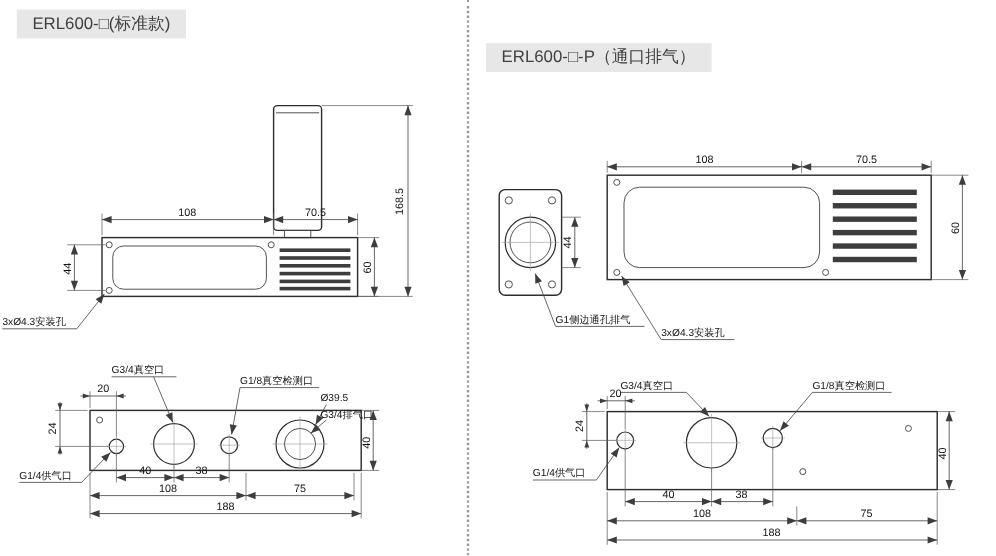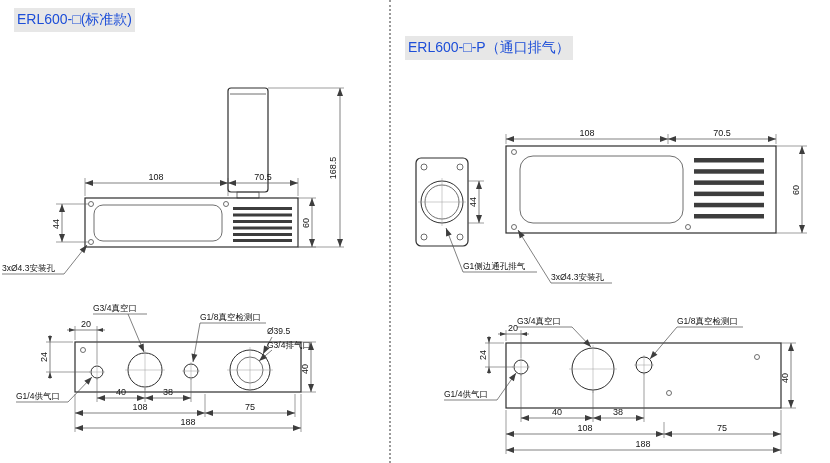--- a/index.html
+++ b/index.html
@@ -3,22 +3,22 @@
 <meta charset="utf-8">
 <style>
   * { margin:0; padding:0; box-sizing:border-box; }
   html,body { background:#ffffff; }
   body { font-family:"Liberation Sans","DejaVu Sans",sans-serif; }
   .page { position:relative; width:830px; height:463px; background:#fff; overflow:hidden; }
   .panel { position:absolute; top:0; height:463px; }
   .panel-left { left:0; width:389px; }
   .panel-right { left:391px; width:439px;margin-top:28px; }
   .divider { position:absolute; left:389px; top:0; height:463px; width:0; border-left:2px dotted #9a9a9a; }
-  .title-badge { position:absolute; top:8px; left:14px; background:#e7e7e7; color:#1d4ed8;
-                 font-size:14px; padding:3px 3px; white-space:nowrap; z-index:2; }
+  .title-badge { position:absolute; top:8px; left:14px; background:#e7e7e7; color:#404040;
+                 font-size:14px; padding:3px 13px; white-space:nowrap; z-index:2; }
   svg { position:absolute; left:0; top:0; }
   .ol  { fill:none; stroke:#2e2e2e; stroke-width:1.2; }
   .ol2 { fill:none; stroke:#2e2e2e; stroke-width:1; }
   .th  { fill:none; stroke:#4a4a4a; stroke-width:0.8; }
   .dim { fill:none; stroke:#4a4a4a; stroke-width:0.7; }
   .ext { fill:none; stroke:#5a5a5a; stroke-width:0.6; }
   .ldr { fill:none; stroke:#4a4a4a; stroke-width:0.7; }
   .cl  { stroke:#999; stroke-width:0.5; fill:none; }
   .vent { fill:#3d3d3d; stroke:none; }
   .arr { fill:#3d3d3d; stroke:none; }

